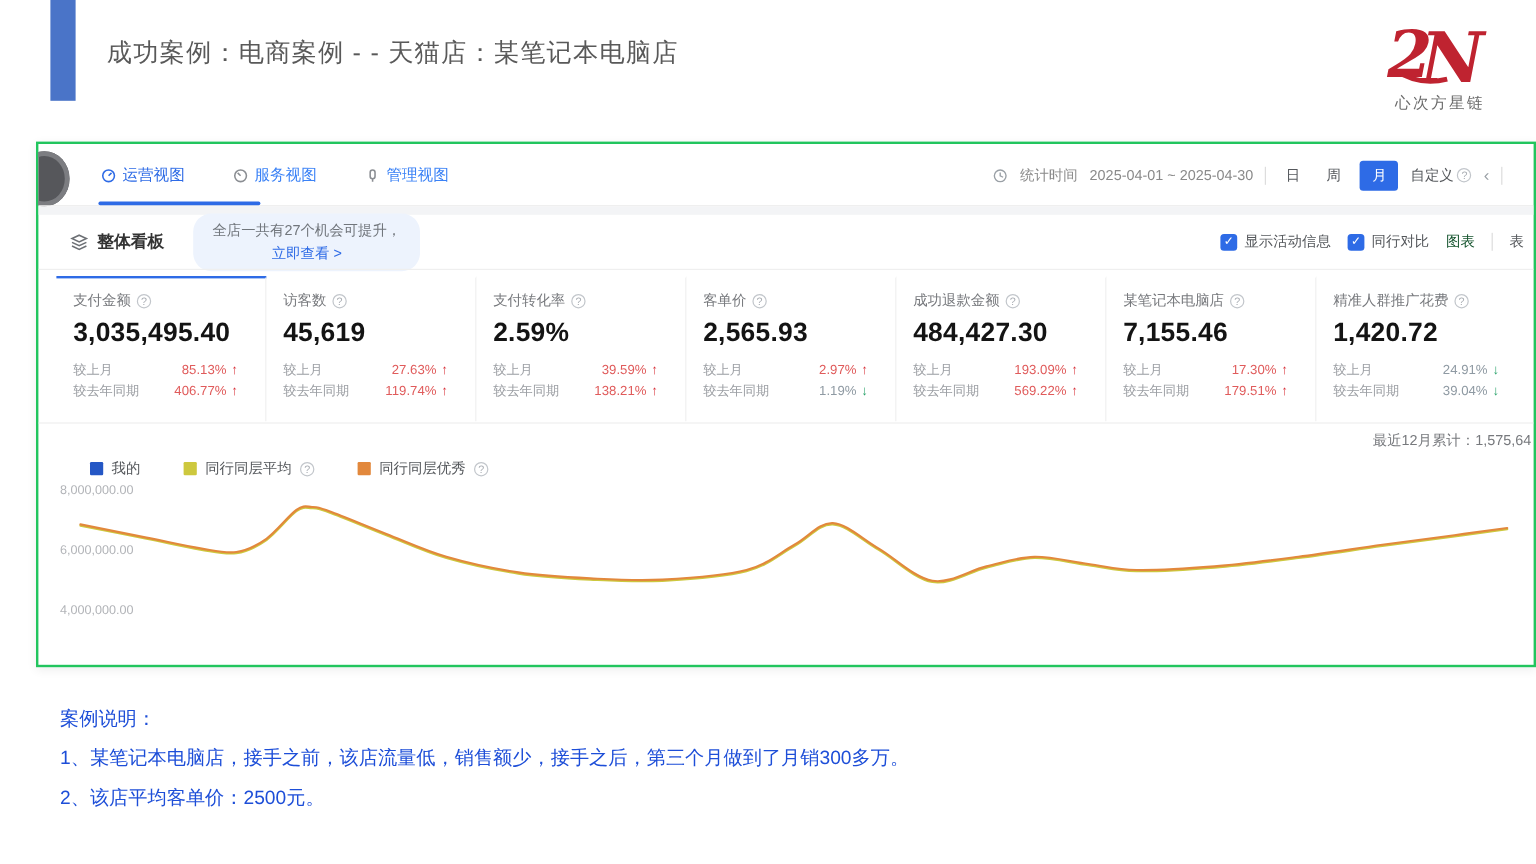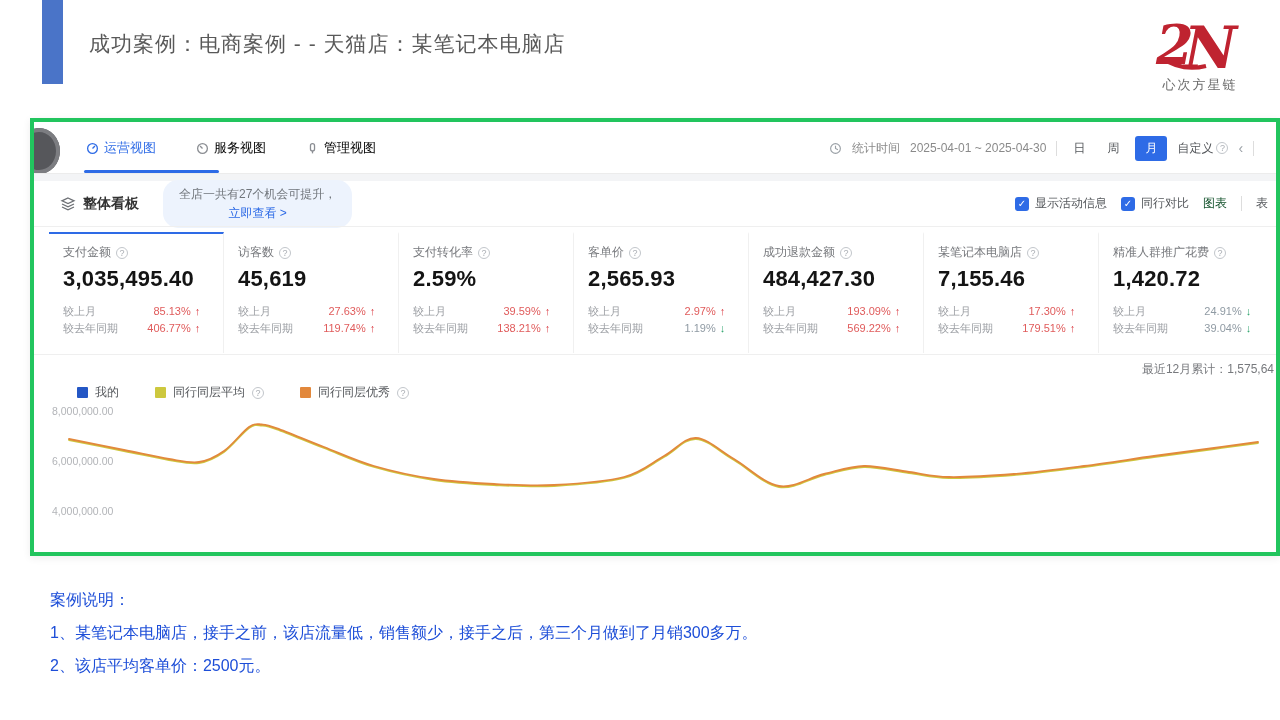--- a/index.html
+++ b/index.html
@@ -9,27 +9,27 @@
   .accent-bar { position:absolute; left:42px; top:0; width:21px; height:84px; background:#4a74c8; }
   .slide-title { position:absolute; left:89px; top:30px; font-size:21px; color:#595959; letter-spacing:1px; }
   .logo { position:absolute; left:1140px; top:14px; width:120px; text-align:center; }
   .logo-word { font-size:13px; color:#6a6a6a; letter-spacing:2px; margin-top:-4px; }
 
   .notes { position:absolute; left:50px; top:585px; font-size:16px; color:#1d4ed8; line-height:29px; }
   .notes .n-line { margin-top:4px; }
 
   
   .panel { position:absolute; left:30px; top:118px; width:1250px; height:438px; background:#fff;
-           border:4px solid #22c55e; box-shadow:0 2px 8px rgba(0,0,0,.07); overflow:hidden; }
+           border:2px solid #22c55e; box-shadow:0 2px 8px rgba(0,0,0,.07); overflow:hidden; }
   .corner-blob { position:absolute; left:-16px; top:6px; width:42px; height:46px; border-radius:50%;
                  background:#56575b; box-shadow:inset 0 0 0 4px #7c7d81; }
 
   .tabbar { position:absolute; left:0; top:0; right:0; height:52px; border-bottom:1px solid #ececec; }
   .tabs { position:absolute; left:52px; top:0; height:52px; display:flex; gap:40px; align-items:center; }
-  .tab { display:flex; align-items:center; gap:5px; font-size:13px; color:#000000; cursor:pointer; }
+  .tab { display:flex; align-items:center; gap:5px; font-size:13px; color:#3b82f6; cursor:pointer; }
   .tab svg { display:block; }
   .tab.active { color:#2e6be6; }
   .tab-underline { position:absolute; left:50px; bottom:0; width:135px; height:3px; background:#2e6be6; border-radius:2px; }
 
   .toolbar { position:absolute; left:795px; top:0; height:52px; display:flex; align-items:center; gap:10px;
              font-size:12px; color:#8a8a8a; white-space:nowrap; }
   .vsep { width:1px; height:15px; background:#ddd; display:inline-block; }
   .period { color:#55585c; padding:3px 6px; cursor:pointer; }
   .period.active { background:#2e6be6; color:#fff; border-radius:3px; padding:4px 10px; }
   .custom { display:flex; align-items:center; gap:3px; color:#55585c; cursor:pointer; }

